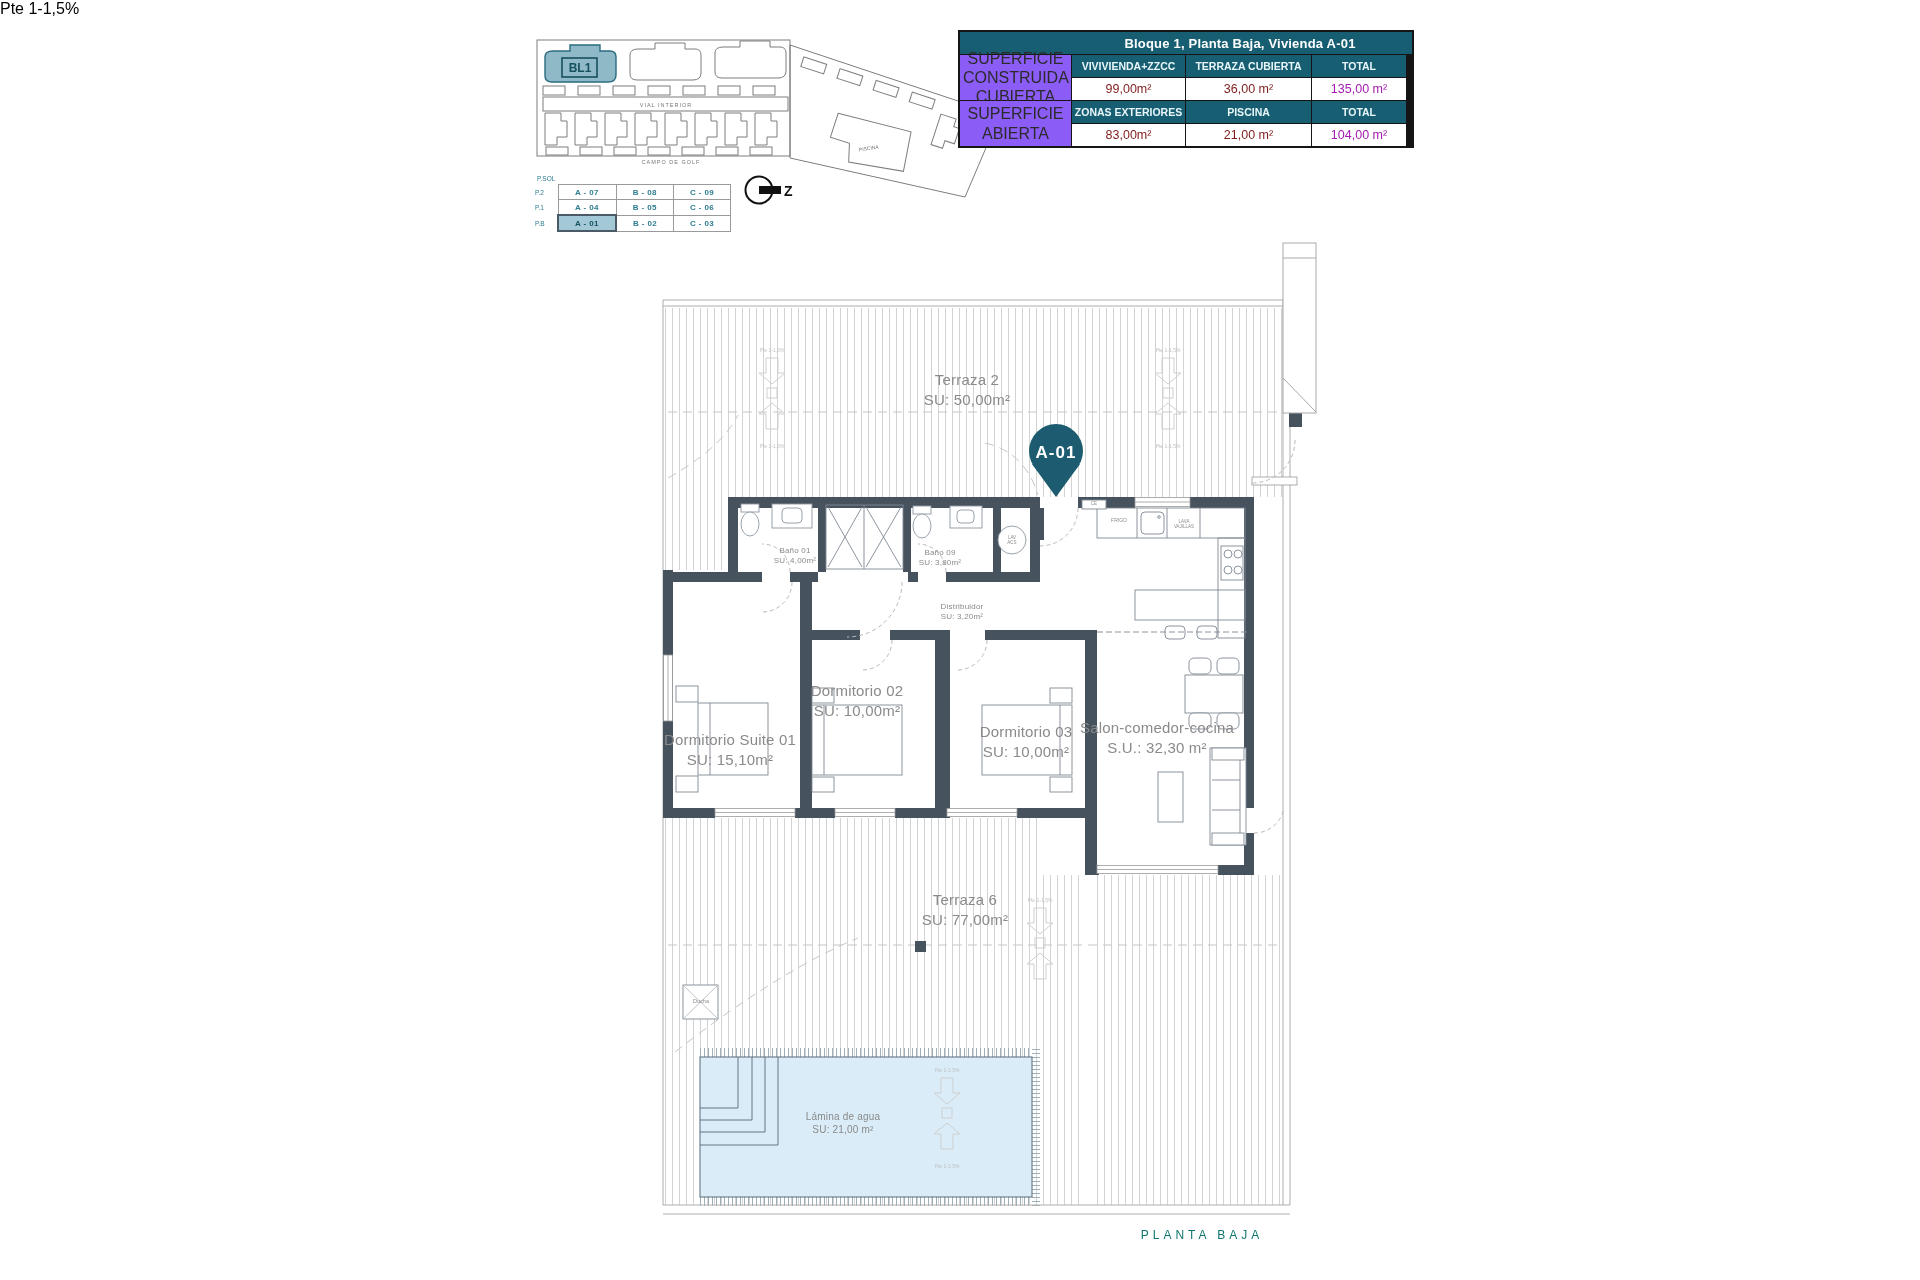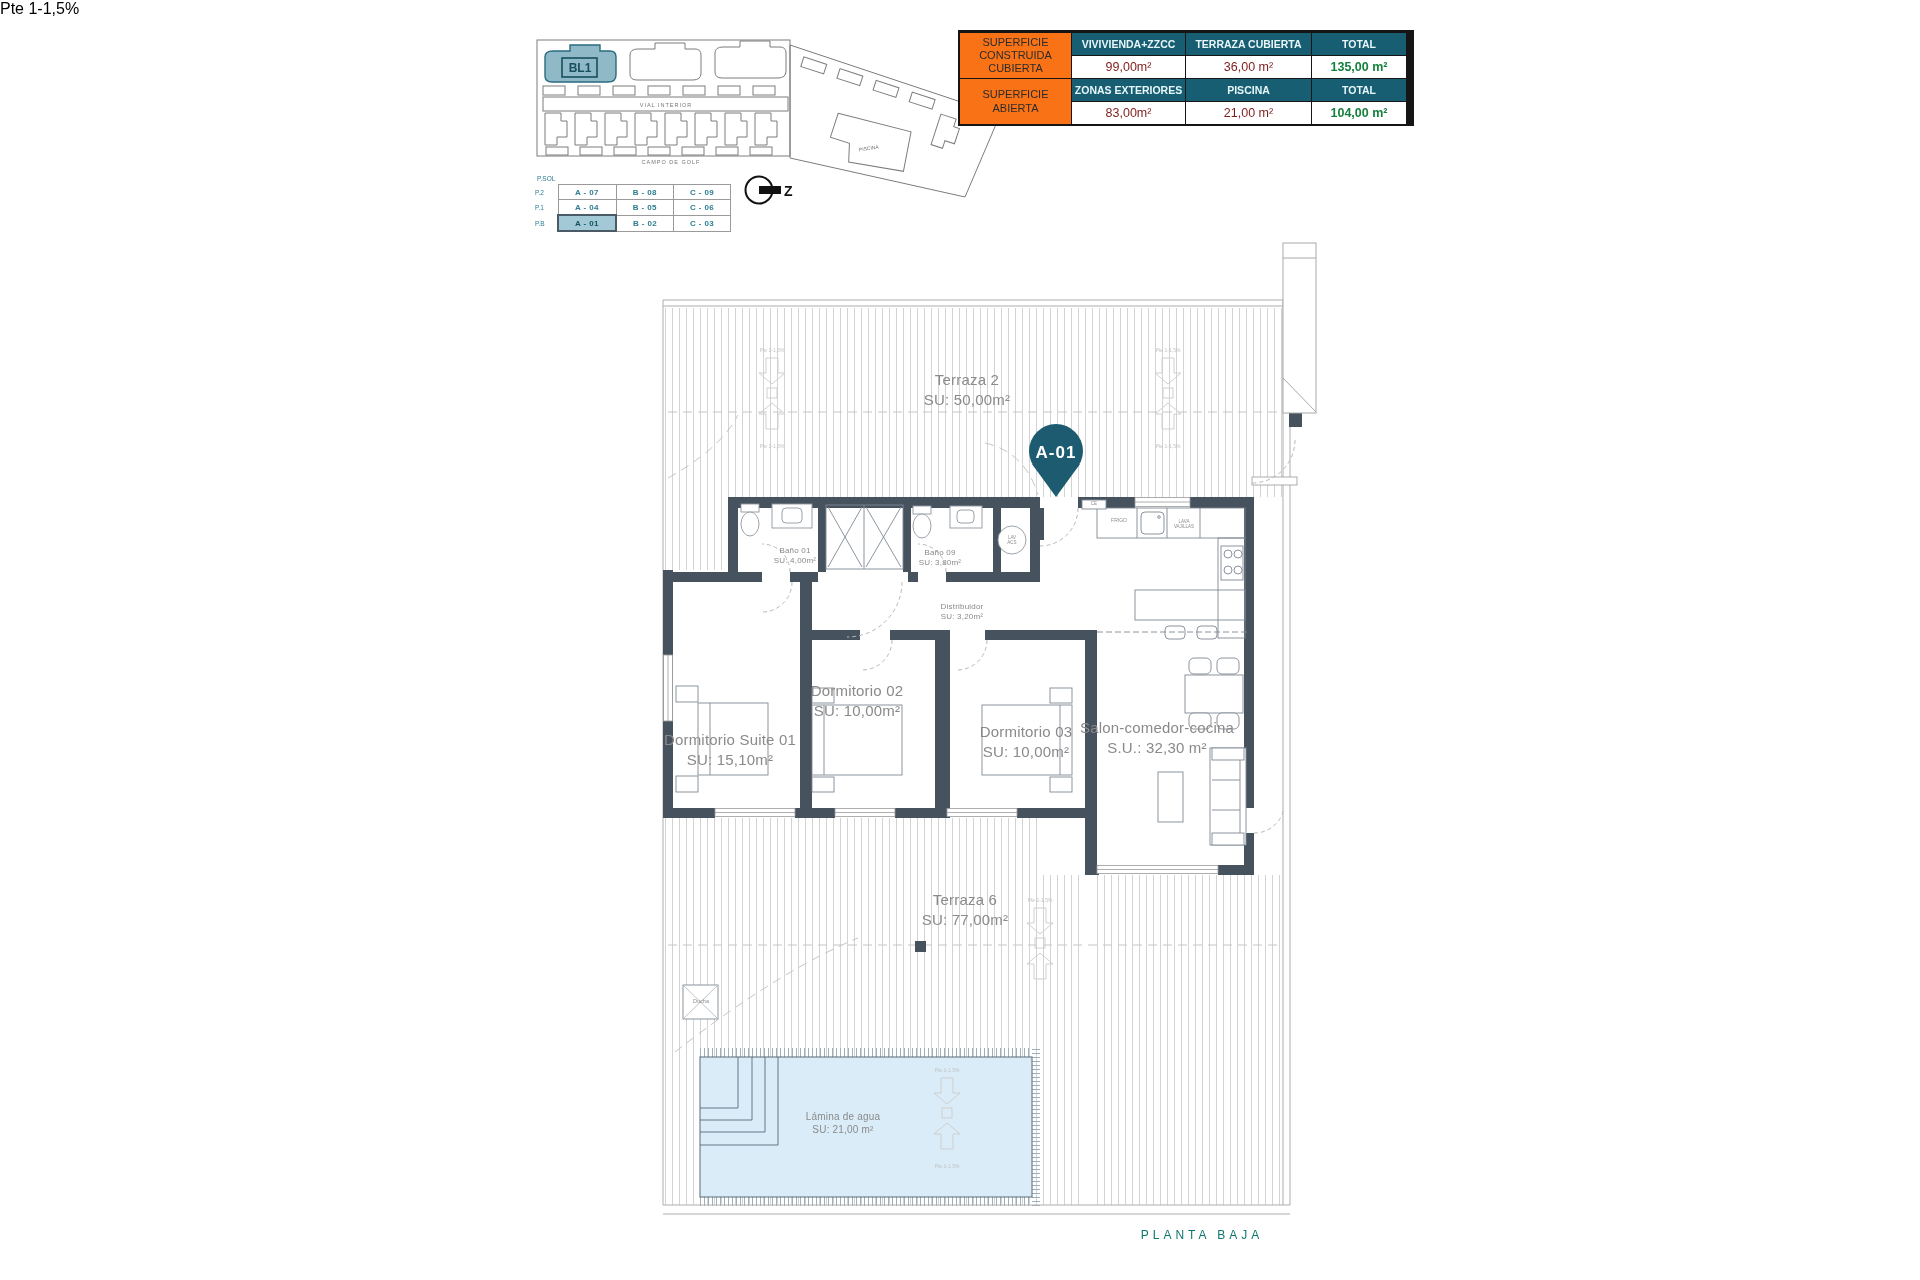--- a/index.html
+++ b/index.html
@@ -21,26 +21,26 @@
              font-size:5px;line-height:1.15;}
   .slopelabel{position:absolute;transform:translate(-50%,-50%);color:#c2c2c2;font-size:5px;white-space:nowrap;}
   .sheet-title{position:absolute;transform:translateX(-50%);color:#0f766e;font-size:12px;
                letter-spacing:4px;white-space:nowrap;text-align:center;}
   
   .sum-wrap{position:absolute;left:958px;top:30px;width:452px;border:2px solid #151515;background:#151515;}
   .sum-title{height:22px;background:#175e72;color:#fff;font-weight:700;font-size:13px;
              display:flex;align-items:center;justify-content:center;padding-left:108px;letter-spacing:.2px;}
   .sum-grid{display:grid;grid-template-columns:111px 113px 125px 94px;grid-auto-rows:22px;
             gap:1px;background:#151515;border-top:1px solid #151515;}
-  .s-label{background:#f97316;color:#2b2b2b;font-size:11px;text-align:center;display:flex;
+  .s-label{background:#8b5cf6;color:#2b2b2b;font-size:16px;text-align:center;display:flex;
            align-items:center;justify-content:center;line-height:1.2;padding:0 4px;}
   .s-colhead{background:#175e72;color:#e9f7fa;font-weight:700;font-size:10.5px;display:flex;
              align-items:center;justify-content:center;white-space:nowrap;}
   .s-val{background:#fff;color:#7f1d1d;font-size:12.5px;display:flex;align-items:center;justify-content:center;}
-  .s-val.total{font-weight:700;color:#15803d;}
+  .s-val.total{font-weight:400;color:#a21caf;}
   
   .units-corner{position:absolute;left:537px;top:175px;font-size:6.5px;color:#2e7d91;}
   table.units{position:absolute;left:535px;top:184px;border-collapse:collapse;}
   table.units td{padding:0;}
   td.u-level{font-size:6.5px;color:#2e7d91;width:22px;text-align:left;padding-left:3px;border:none;}
   td.u-cell{width:56px;height:14px;border:1px solid #9a9a9a;font-size:8px;font-weight:700;
             color:#2e7d91;text-align:center;letter-spacing:.4px;}
   td.u-cell.hl{background:#a3c9d6;color:#14505f;border:2px solid #4a5a66;}
 </style>
 </head>
@@ -311,20 +311,21 @@
     <use href="#slopearrow" transform="translate(947,1078)"></use>
 
     <g>
       <circle cx="1056" cy="451" r="27" fill="#1d5c70"></circle>
       <path d="M1032,464 L1056,497 L1080,464 Z" fill="#1d5c70"></path>
     </g>
     <text x="1056" y="458" font-size="17" font-weight="bold" fill="#ffffff" text-anchor="middle" letter-spacing="1">A-01</text>
   </svg>
 
   <div class="sum-wrap">
+    <div class="sum-title">Bloque 1, Planta Baja, Vivienda A-01</div>
     <div class="sum-grid">
       <div class="s-label" style="grid-column:1;grid-row:1/3">SUPERFICIE CONSTRUIDA CUBIERTA</div>
       <div class="s-colhead" style="grid-column:2;grid-row:1">VIVIVIENDA+ZZCC</div>
       <div class="s-colhead" style="grid-column:3;grid-row:1">TERRAZA CUBIERTA</div>
       <div class="s-colhead" style="grid-column:4;grid-row:1">TOTAL</div>
       <div class="s-val" style="grid-column:2;grid-row:2">99,00m²</div>
       <div class="s-val" style="grid-column:3;grid-row:2">36,00 m²</div>
       <div class="s-val total" style="grid-column:4;grid-row:2">135,00 m²</div>
       <div class="s-label" style="grid-column:1;grid-row:3/5">SUPERFICIE ABIERTA</div>
       <div class="s-colhead" style="grid-column:2;grid-row:3">ZONAS EXTERIORES</div>

